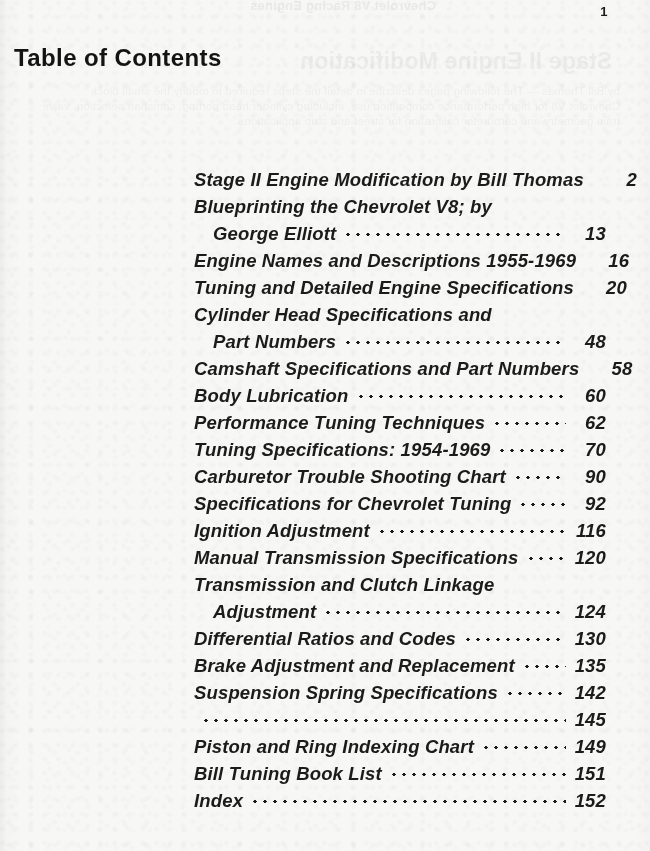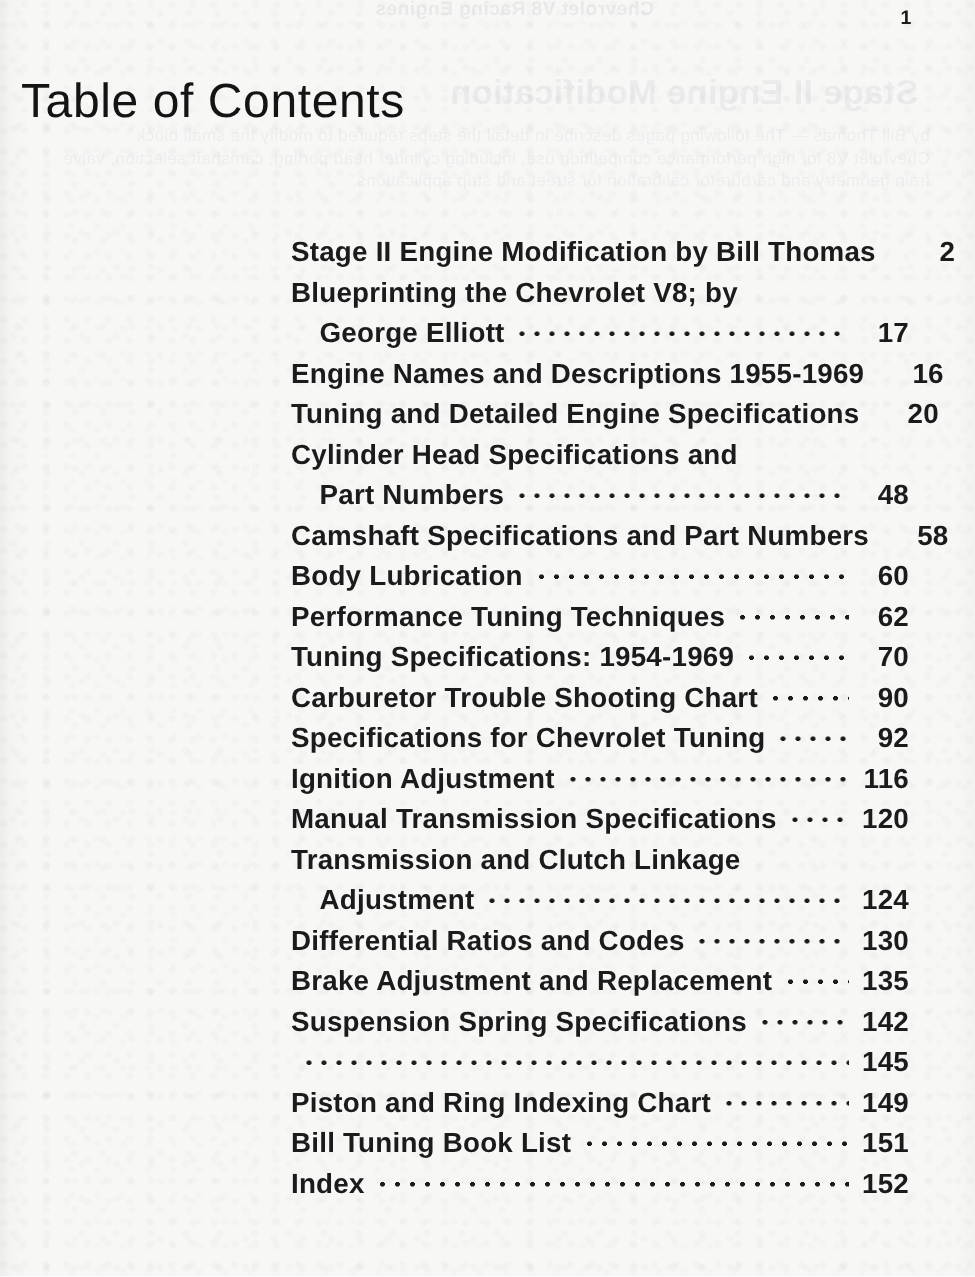--- a/index.html
+++ b/index.html
@@ -72,32 +72,33 @@
     font-size: 13px;
     font-weight: 700;
     letter-spacing: 0.5px;
   }
 
   
   #page-title {
     position: absolute;
     top: 28px;
     left: 14px;
-    font-size: 32px;
-    font-weight: 400;
+    font-size: 24px;
+    font-weight: 700;
     letter-spacing: 0.4px;
     color: #141414;
   }
 
   
   #toc {
     position: absolute;
-    top: 155px;
+    top: 167px;
     left: 194px;
     width: 412px;
+    font-style: italic;
   }
   .toc-row {
     display: flex;
     align-items: baseline;
     height: 27px;
     font-size: 18.5px;
     font-weight: 700;
     letter-spacing: 0.15px;
     color: #1b1b1b;
   }
@@ -158,21 +159,21 @@
         <span class="toc-page">2</span>
       </div>
       <div class="toc-row no-leaders">
         <span class="toc-title">Blueprinting the Chevrolet V8; by</span>
         <span class="toc-leader"></span>
         <span class="toc-page"></span>
       </div>
       <div class="toc-row indented leaders">
         <span class="toc-title">George Elliott</span>
         <span class="toc-leader"></span>
-        <span class="toc-page">17</span>
+        <span class="toc-page">13</span>
       </div>
       <div class="toc-row no-leaders">
         <span class="toc-title">Engine Names and Descriptions 1955-1969</span>
         <span class="toc-leader"></span>
         <span class="toc-page">16</span>
       </div>
       <div class="toc-row no-leaders">
         <span class="toc-title">Tuning and Detailed Engine Specifications</span>
         <span class="toc-leader"></span>
         <span class="toc-page">20</span>

